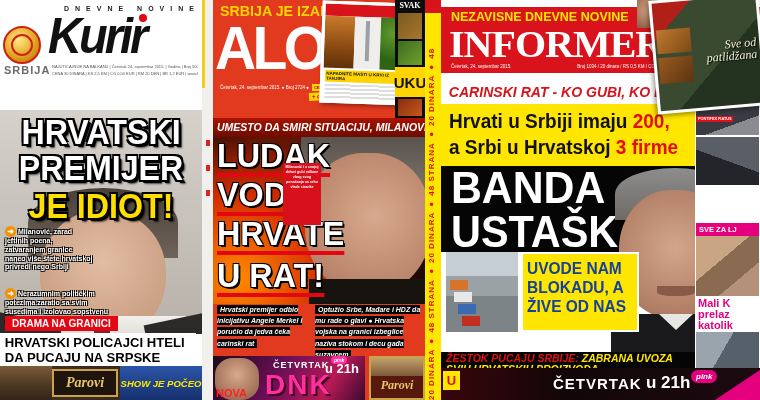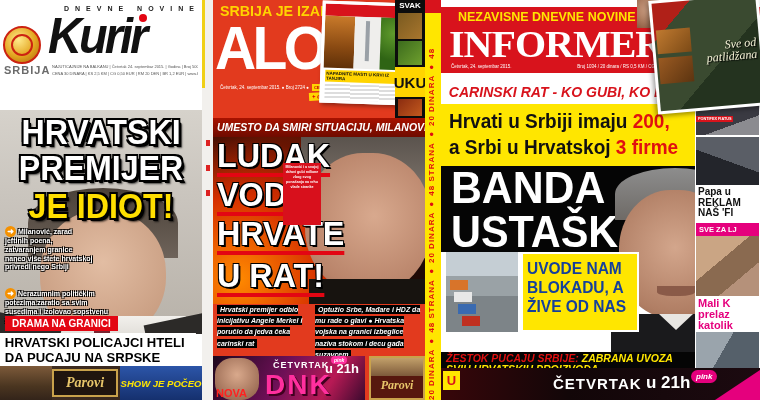--- a/index.html
+++ b/index.html
@@ -84,21 +84,21 @@
   .ins-fork{position:absolute;left:30px;top:12px;width:26px;height:52px;background:#efeeec;}
   .ins-fork:after{content:"";position:absolute;left:11px;top:4px;width:4px;height:40px;background:#9aa0a6;}
   .ins-broc{position:absolute;left:56px;top:12px;width:26px;height:52px;
     background:radial-gradient(circle at 50% 30%,#5f9a2c,#2f6414 70%);}
   #alo-ins-cap{position:absolute;left:2px;top:66px;width:78px;font-size:4.5px;font-weight:900;
     color:#111;background:#ffd400;padding:1px;}
   .ins-rows{position:absolute;left:2px;top:80px;width:78px;height:16px;
     background:repeating-linear-gradient(180deg,#ddd 0 2px,#fff 2px 4px);}
   #alo-side{left:182px;top:0;width:30px;height:118px;background:#0c0c0c;}
   #alo-side-top{position:absolute;left:0;top:1px;width:100%;text-align:center;color:#fff;
-    font-size:8px;font-weight:900;}
+    font-size:8px;font-weight:900;font-family:Liberation Serif, serif;}
   .side-th1{position:absolute;left:3px;top:13px;width:24px;height:26px;
     background:linear-gradient(135deg,#7a5a20,#a8762d);}
   .side-th2{position:absolute;left:3px;top:41px;width:24px;height:24px;
     background:linear-gradient(135deg,#3c6b1d,#6fa02e);}
   #alo-side-yellow{position:absolute;left:0;top:67px;width:100%;height:30px;background:#ffd400;
     display:flex;align-items:center;justify-content:center;}
   #alo-side-yellow span{font-size:15px;font-weight:900;color:#111;}
   .side-th3{position:absolute;left:3px;top:99px;width:24px;height:17px;
     background:linear-gradient(135deg,#8a2c10,#c45a1e);}
   #alo-kicker{left:0;top:118px;width:212px;height:19px;background:linear-gradient(180deg,#a81200,#6f0b00);
@@ -139,21 +139,21 @@
   #alo-parovi span{position:absolute;left:0;top:20px;width:100%;text-align:center;
     font-family:"Liberation Serif",serif;font-style:italic;font-weight:bold;font-size:12px;color:#e8c66a;}
 
   
   #inf-strip{left:425px;top:0;width:16px;height:400px;background:#ffe600;overflow:hidden;}
   #inf-strip-red{position:absolute;left:0;top:0;width:100%;height:13px;background:#d8131c;}
   #inf-strip-text{position:absolute;left:2px;top:12px;height:388px;writing-mode:vertical-rl;
     transform:rotate(180deg);font-size:8px;font-weight:900;color:#e01010;letter-spacing:1px;white-space:nowrap;}
   #informer{left:441px;top:0;width:319px;height:400px;background:#fff;overflow:hidden;}
   #inf-masthead{left:0;top:7px;width:319px;height:66px;background:#d8131c;z-index:1;}
-  #inf-tagline{position:absolute;left:17px;top:3px;font-size:12.5px;font-weight:900;color:#ffe600;}
+  #inf-tagline{position:absolute;left:10px;top:3px;font-size:12.5px;font-weight:900;color:#ffe600;}
   #inf-logo{position:absolute;left:8px;top:15px;font-family:"Liberation Serif",serif;font-size:40px;
     font-weight:900;color:#fff;letter-spacing:-1px;transform:scaleY(.95);transform-origin:left top;white-space:nowrap;}
   #inf-dateline{position:absolute;left:10px;top:57px;width:300px;display:flex;
     justify-content:space-between;font-size:4.5px;color:#fff;}
   #inf-corner{left:196px;top:0;width:88px;height:28px;background:#ffe600;display:flex;z-index:7;}
   #inf-corner-photo{width:24px;height:28px;background:radial-gradient(circle at 50% 35%,#d8a98c,#8a5a40);}
   #inf-corner-txt{padding:2px 3px;line-height:1.05;}
   #inf-corner-txt div{font-size:9px;font-weight:900;color:#111;}
   #inf-insert{left:212px;top:-4px;width:110px;height:114px;background:#fff;padding:3px;
     transform:rotate(-5deg);box-shadow:-2px 2px 5px rgba(0,0,0,.4);z-index:8;overflow:hidden;}
@@ -389,25 +389,20 @@
       <div>UVODE NAM BLOKADU, A ŽIVE OD NAS</div>
     </div>
     <div id="inf-resp" class="abs">
       <span class="r1">ŽESTOK PUCAJU SRBIJE: </span><span class="r2">ZABRANA UVOZA SVIH HRVATSKIH PROIZVODA</span>
     </div>
     <div id="inf-right" class="abs">
       <div id="inf-right-h">HIT PRES</div>
       <div class="ir-ph1"></div>
       <div class="ir-lab">PONTIFEX FIATUS</div>
       <div class="ir-ph2"></div>
-      <div id="inf-papa">
-        <div>Papa u</div>
-        <div>REKLAM</div>
-        <div>NAŠ 'FI</div>
-      </div>
       <div id="inf-pinkstrip">SVE ZA LJ</div>
       <div class="ir-ph3"></div>
       <div id="inf-mali">
         <div>Mali K</div>
         <div>prelaz</div>
         <div>katolik</div>
       </div>
       <div class="ir-ph4"></div>
     </div>
     <div id="inf-bottom" class="abs">

